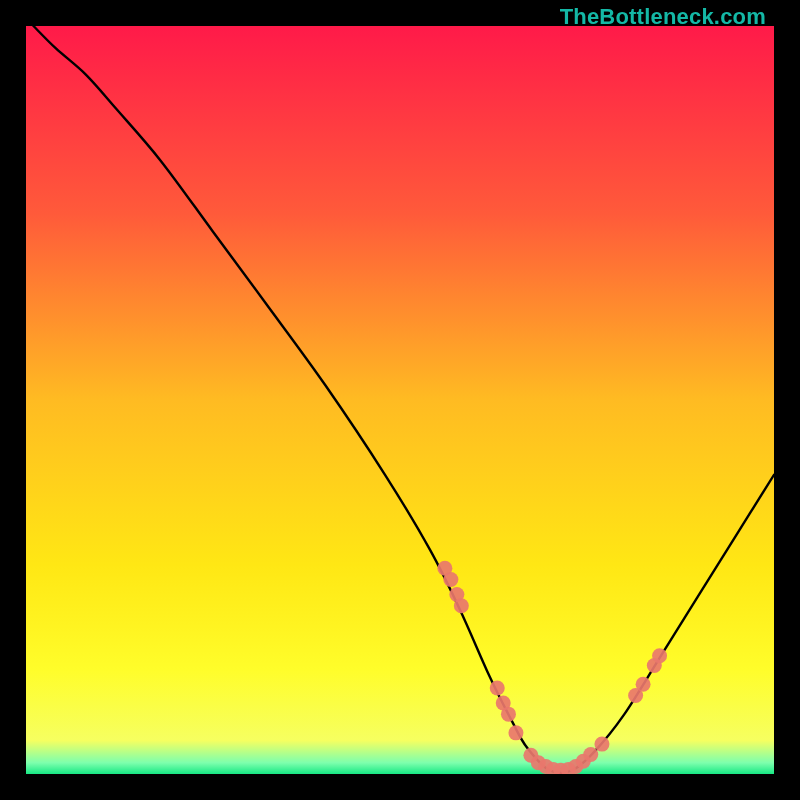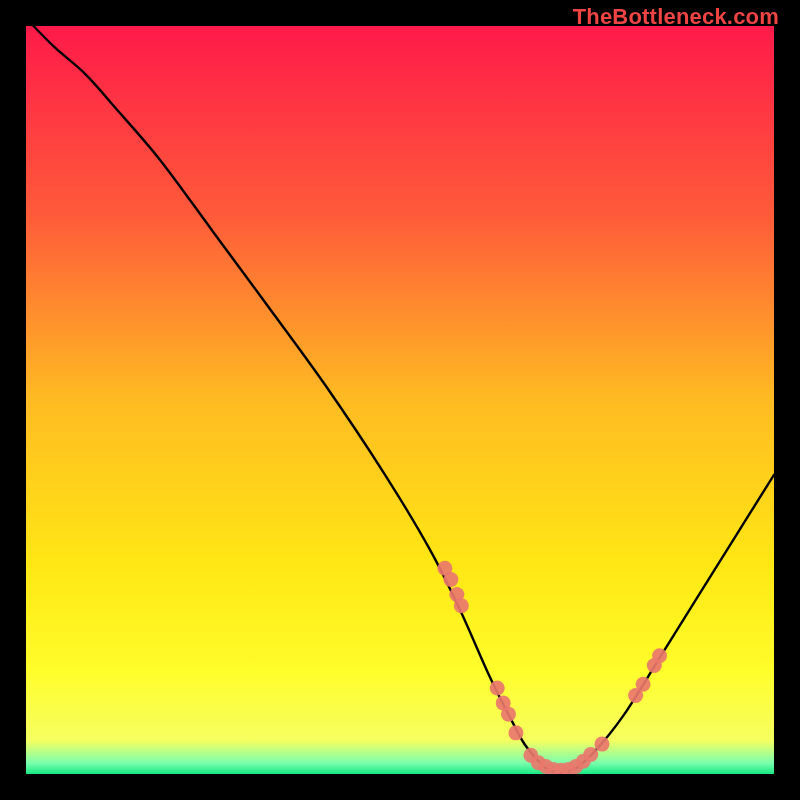--- a/index.html
+++ b/index.html
@@ -7,25 +7,25 @@
   .frame {
     position: absolute;
     left: 26px;
     top: 26px;
     width: 748px;
     height: 748px;
   }
   .watermark {
     position: absolute;
     top: 4px;
-    right: 21px;
+    right: 34px;
     font-family: Arial, Helvetica, sans-serif;
     font-size: 22px;
     font-weight: bold;
-    color: #ef4444;
+    color: #14b8a6;
     letter-spacing: 0.2px;
   }
   svg { display: block; }
 </style>
 </head>
 <body>
 
 <div class="frame">
   <svg id="plot" width="748" height="748" viewBox="0 0 748 748">
     <defs>

